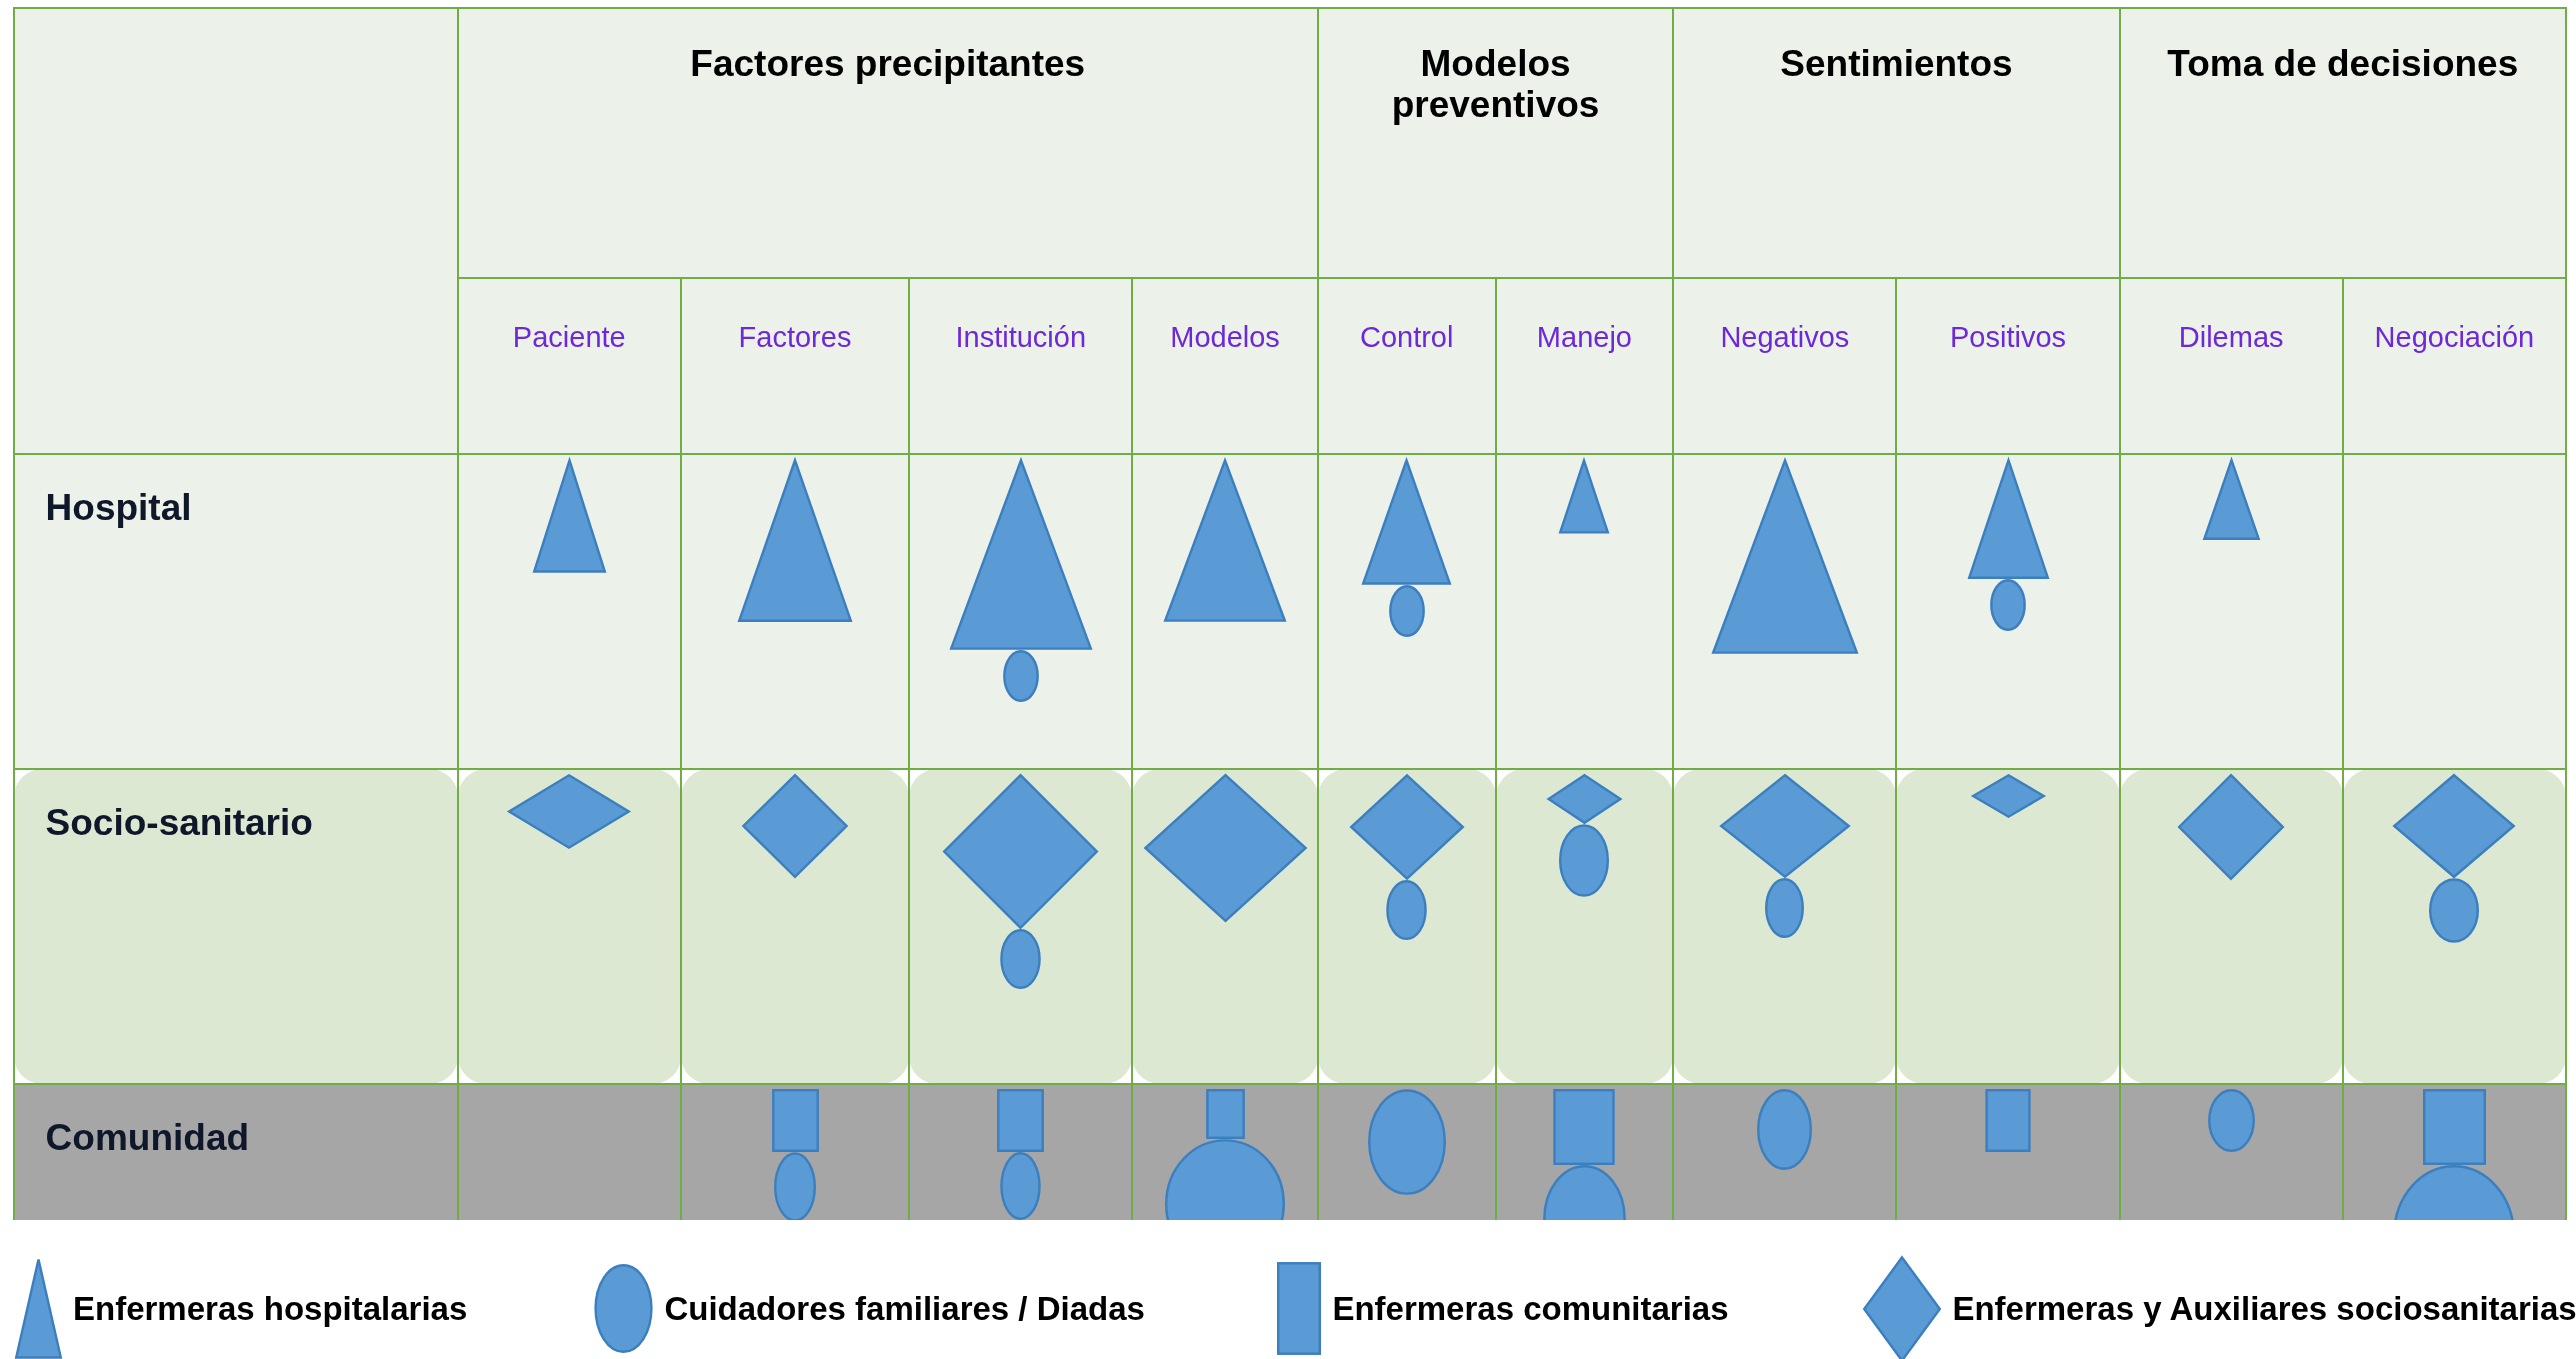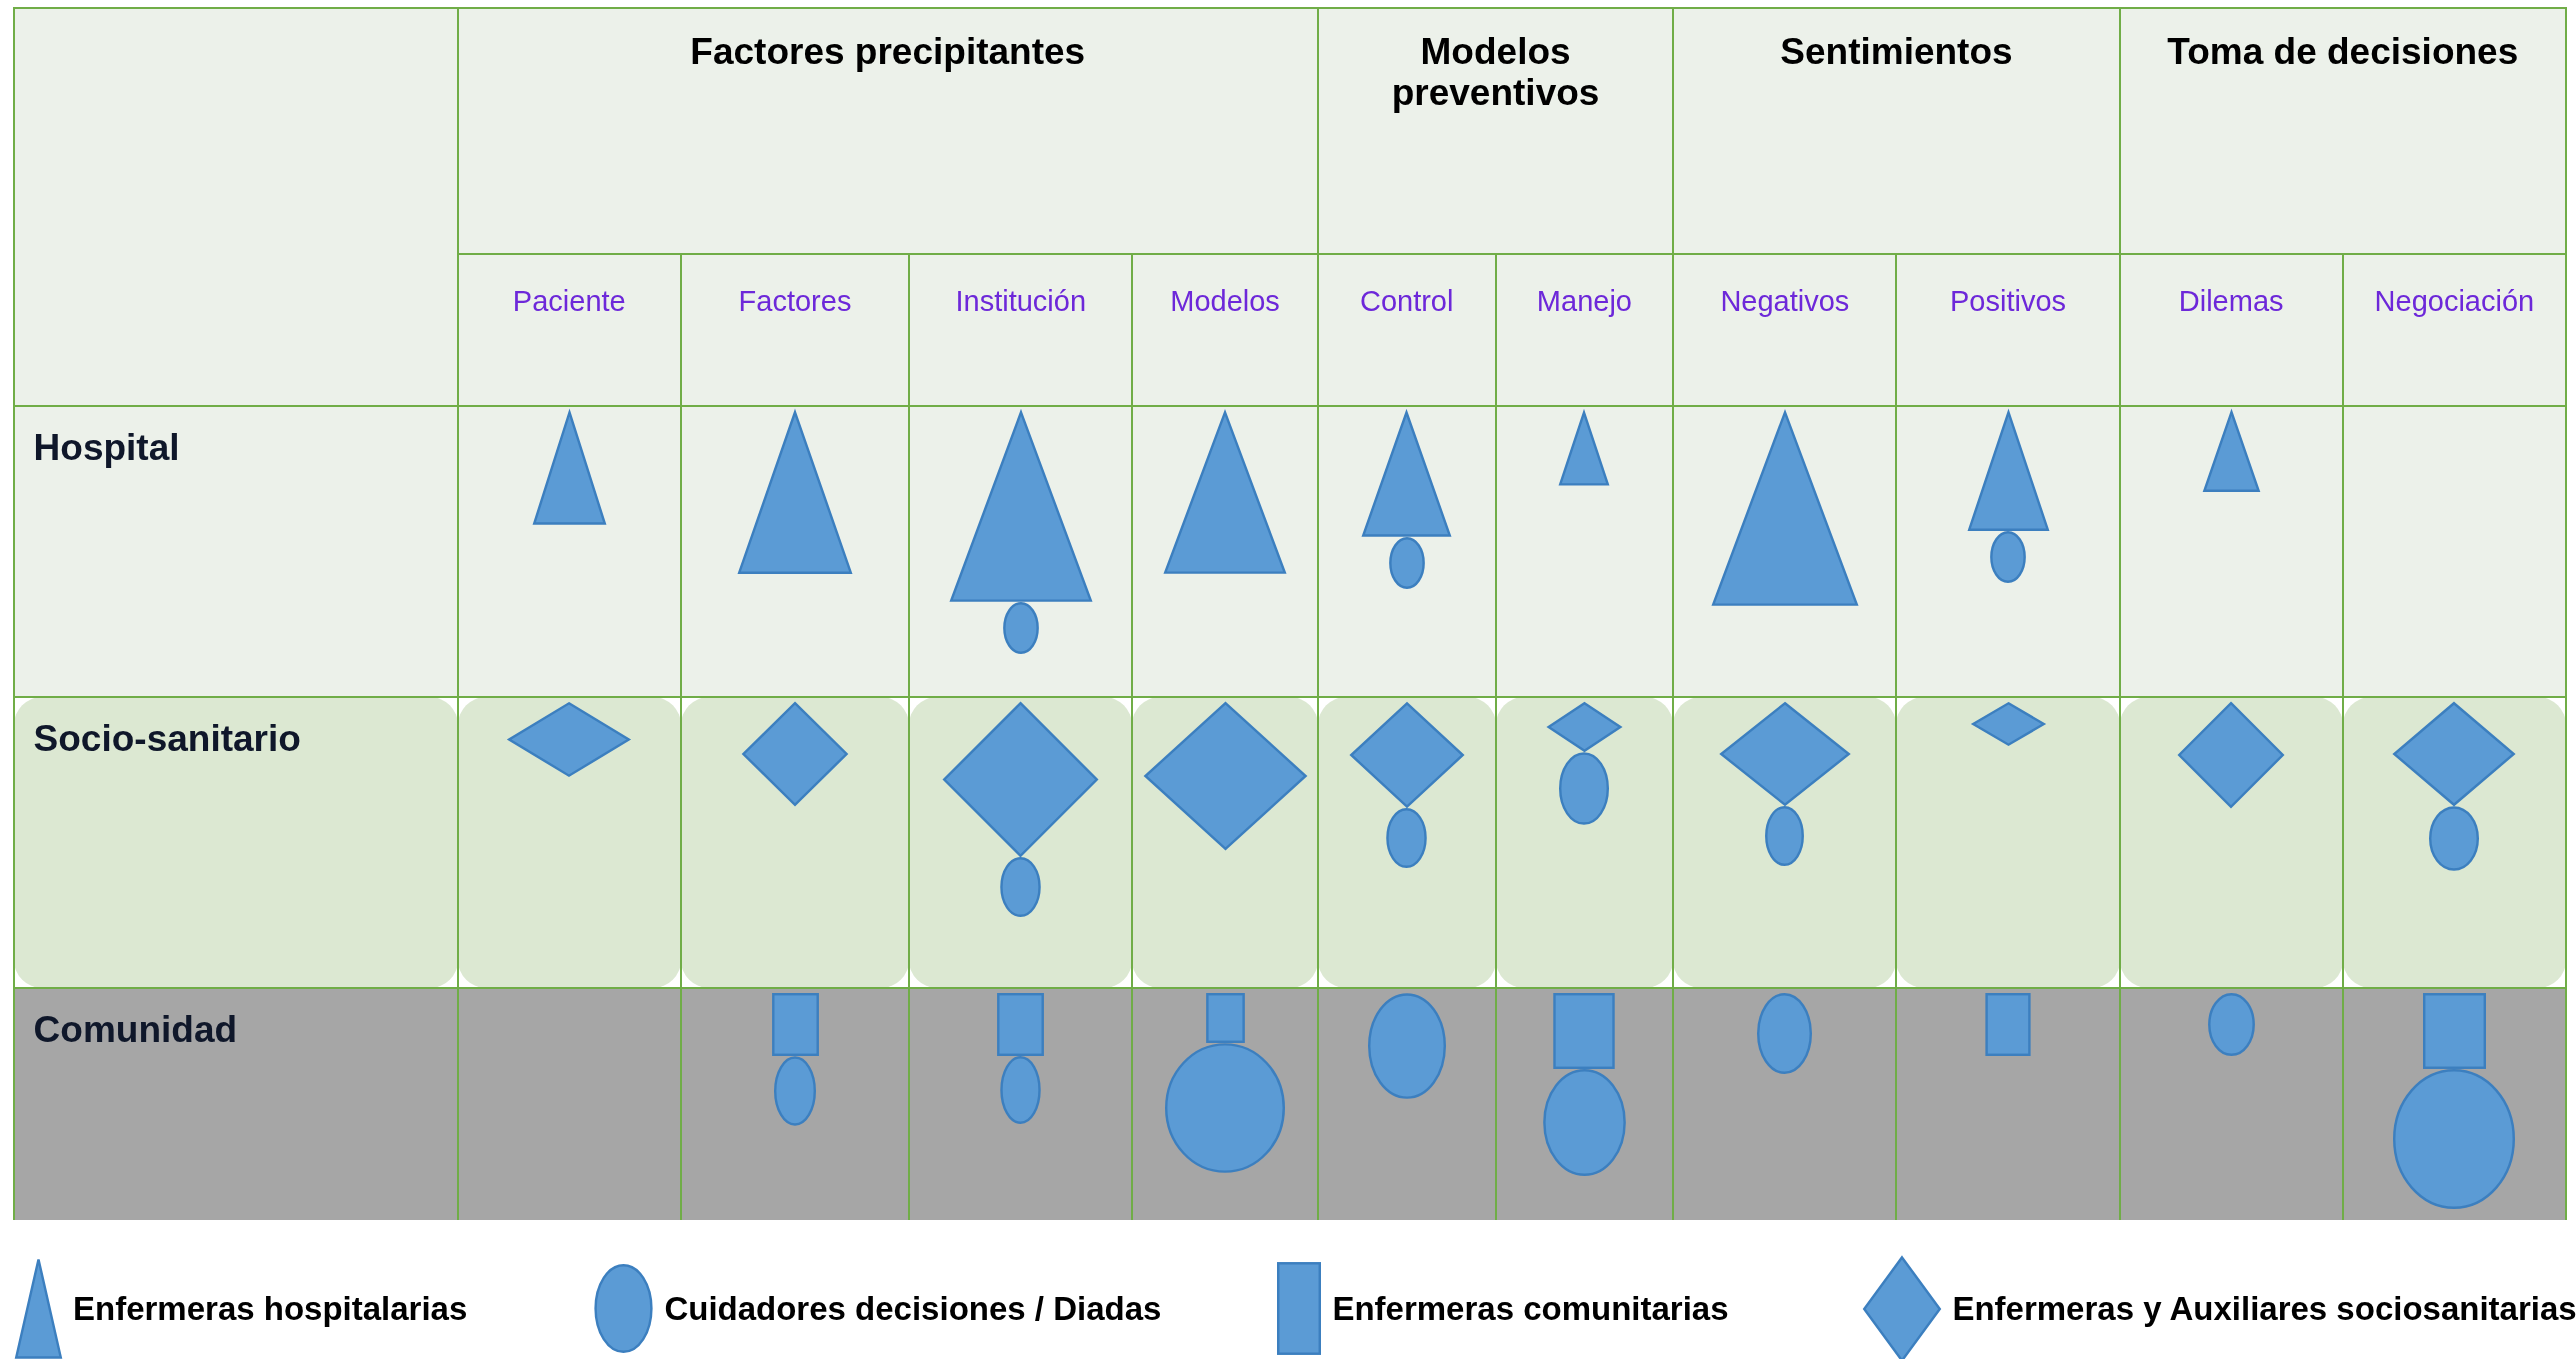--- a/index.html
+++ b/index.html
@@ -12,21 +12,21 @@
   .matrix-wrap{position:relative;width:2576px;height:1359px;}
 
   table.matrix{
     position:absolute;left:13px;top:6.5px;
     width:2554px;height:1209px;
     border-collapse:collapse;
     table-layout:fixed;
   }
   table.matrix td,table.matrix th{
     border:2.4px solid #70AD47;
-    padding:4px;
+    padding:16px;
     vertical-align:top;
     position:relative;
     background:#ECF1EA;
   }
 
   
   .grp{
     text-align:center;
     font-weight:bold;
     font-size:37px;
@@ -427,21 +427,21 @@
           </svg>
         </span>
         <span class="lg-label">Enfermeras hospitalarias</span>
       </div>
       <div class="legend-item" id="lg1">
         <span class="lg-icon">
           <svg width="59" height="89" viewBox="0 0 72 110" class="shape">
             <ellipse cx="36" cy="55" rx="34.5" ry="53.5" fill="#5B9BD5" stroke="#3C7FBF" stroke-width="3"></ellipse>
           </svg>
         </span>
-        <span class="lg-label">Cuidadores decisiones / Diadas</span>
+        <span class="lg-label">Cuidadores familiares / Diadas</span>
       </div>
       <div class="legend-item" id="lg2">
         <span class="lg-icon">
           <svg width="44" height="93" viewBox="0 0 54 114" class="shape">
             <rect x="1.5" y="1.5" width="51" height="111" fill="#5B9BD5" stroke="#3C7FBF" stroke-width="3"></rect>
           </svg>
         </span>
         <span class="lg-label">Enfermeras comunitarias</span>
       </div>
       <div class="legend-item" id="lg3">

